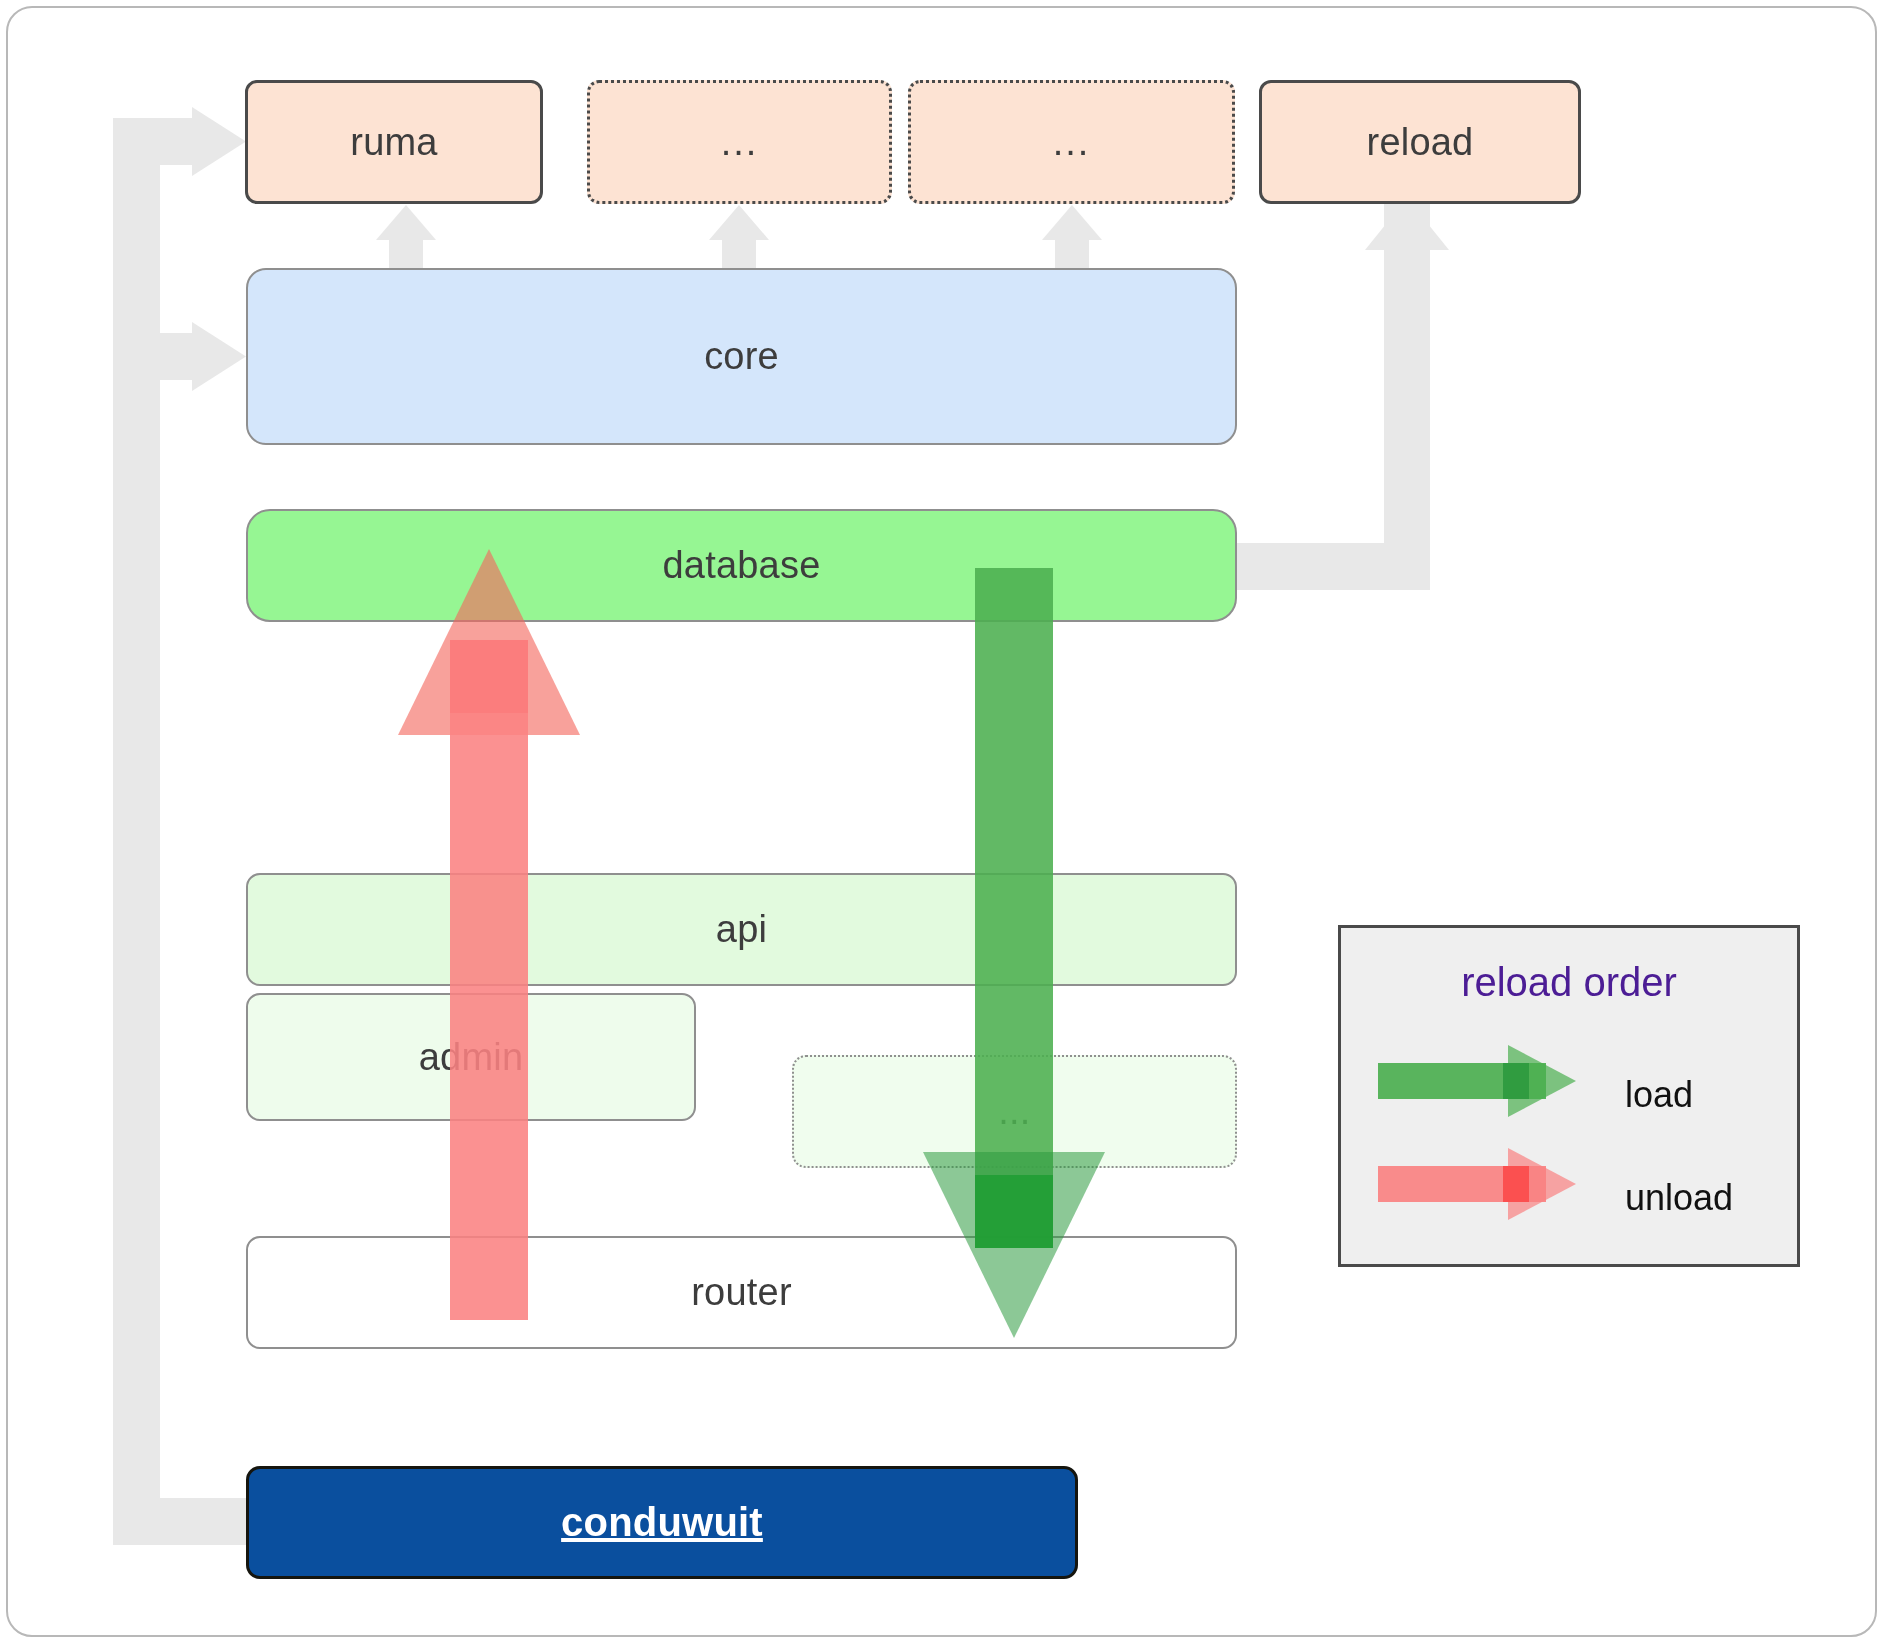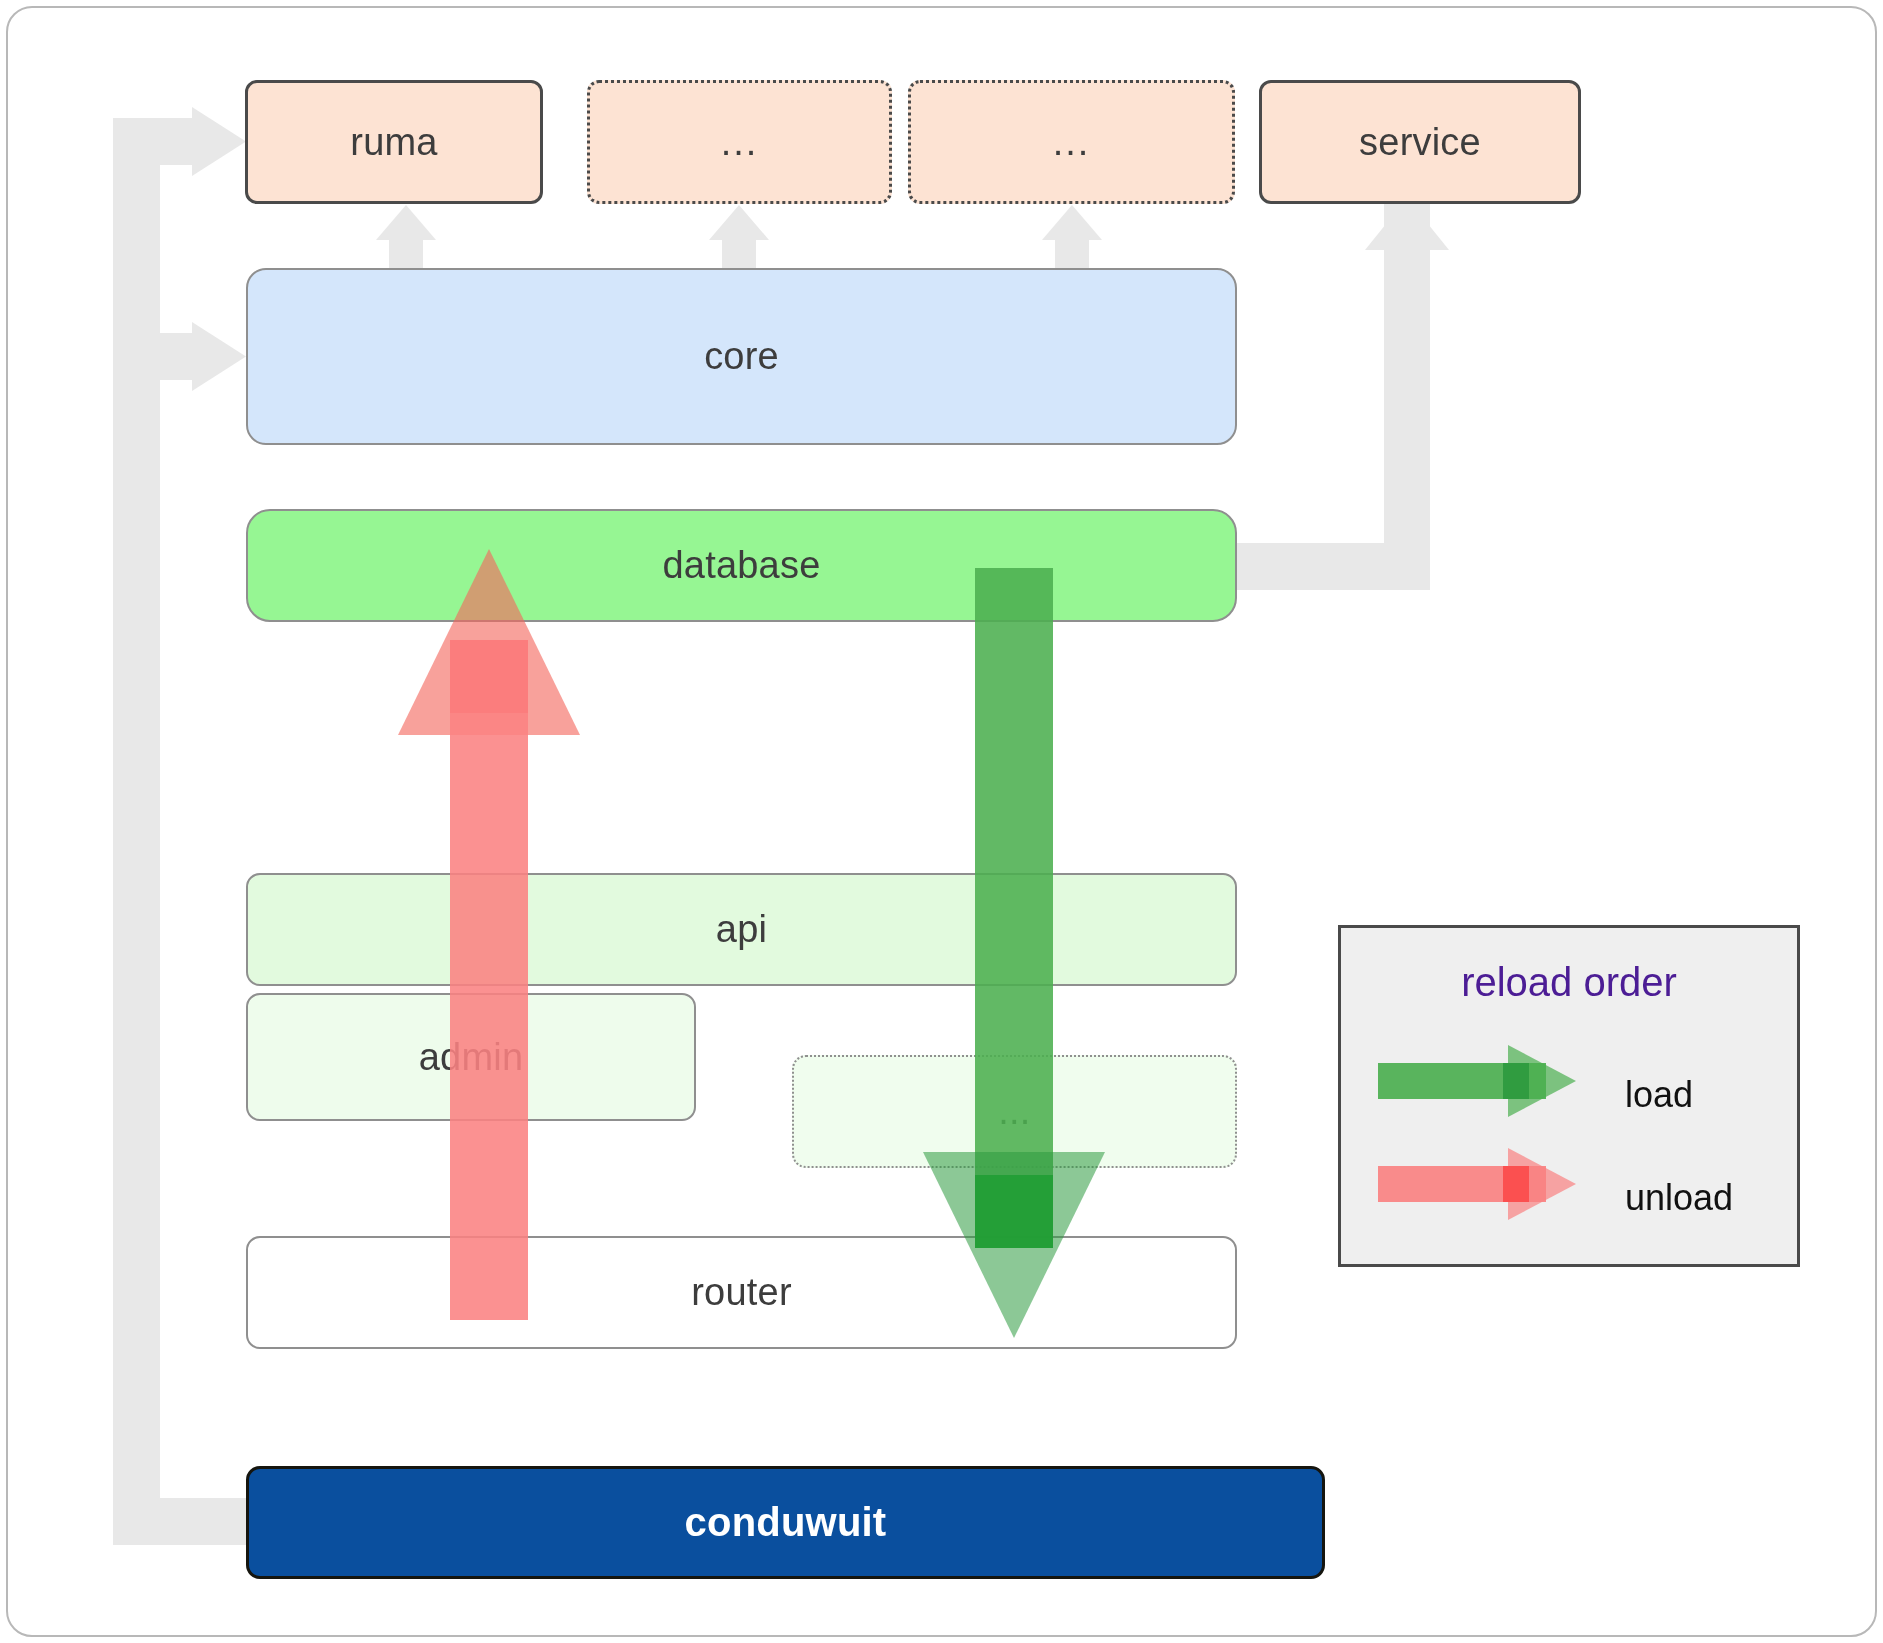--- a/index.html
+++ b/index.html
@@ -150,21 +150,21 @@
 
   <div class="node dep dotted" style="left:587px; top:80px; width:305px; height:124px;">
     <span class="dots">...</span>
   </div>
 
   <div class="node dep dotted" style="left:908px; top:80px; width:327px; height:124px;">
     <span class="dots">...</span>
   </div>
 
   <div class="node dep" style="left:1259px; top:80px; width:322px; height:124px;">
-    <span>service</span>
+    <span>reload</span>
   </div>
 
   <div class="node layer l-core" style="left:246px; top:268px; width:991px; height:177px;border-radius:20px;">
     <span>core</span>
   </div>
 
   <div class="node layer l-database" style="left:246px; top:509px; width:991px; height:113px;border-radius:24px;">
     <span>database</span>
   </div>
 
@@ -178,21 +178,21 @@
   </div>
 
   <div class="node layer l-etc dotted" style="left:792px; top:1055px; width:445px; height:113px;">
     <span>...</span>
   </div>
 
   <div class="node layer l-router" style="left:246px; top:1236px; width:991px; height:113px;">
     <span>router</span>
   </div>
 
-  <div class="node l-root" style="left:246px; top:1466px; width:1079px; height:113px; display:flex; align-items:center; justify-content:center;">
+  <div class="node l-root" style="left:246px; top:1466px; width:832px; height:113px; display:flex; align-items:center; justify-content:center;text-decoration:underline;">
     <span>conduwuit</span>
   </div>
 
   <svg class="overlay bigarrows" viewBox="0 0 1883 1643" xmlns="http://www.w3.org/2000/svg">
 
     <g>
 
       <polygon points="489,549 580,735 398,735" fill="#f4685e" opacity="0.62"></polygon>
 
       <rect x="450" y="640" width="78" height="73" fill="#fb4d4d" opacity="0.80"></rect>

